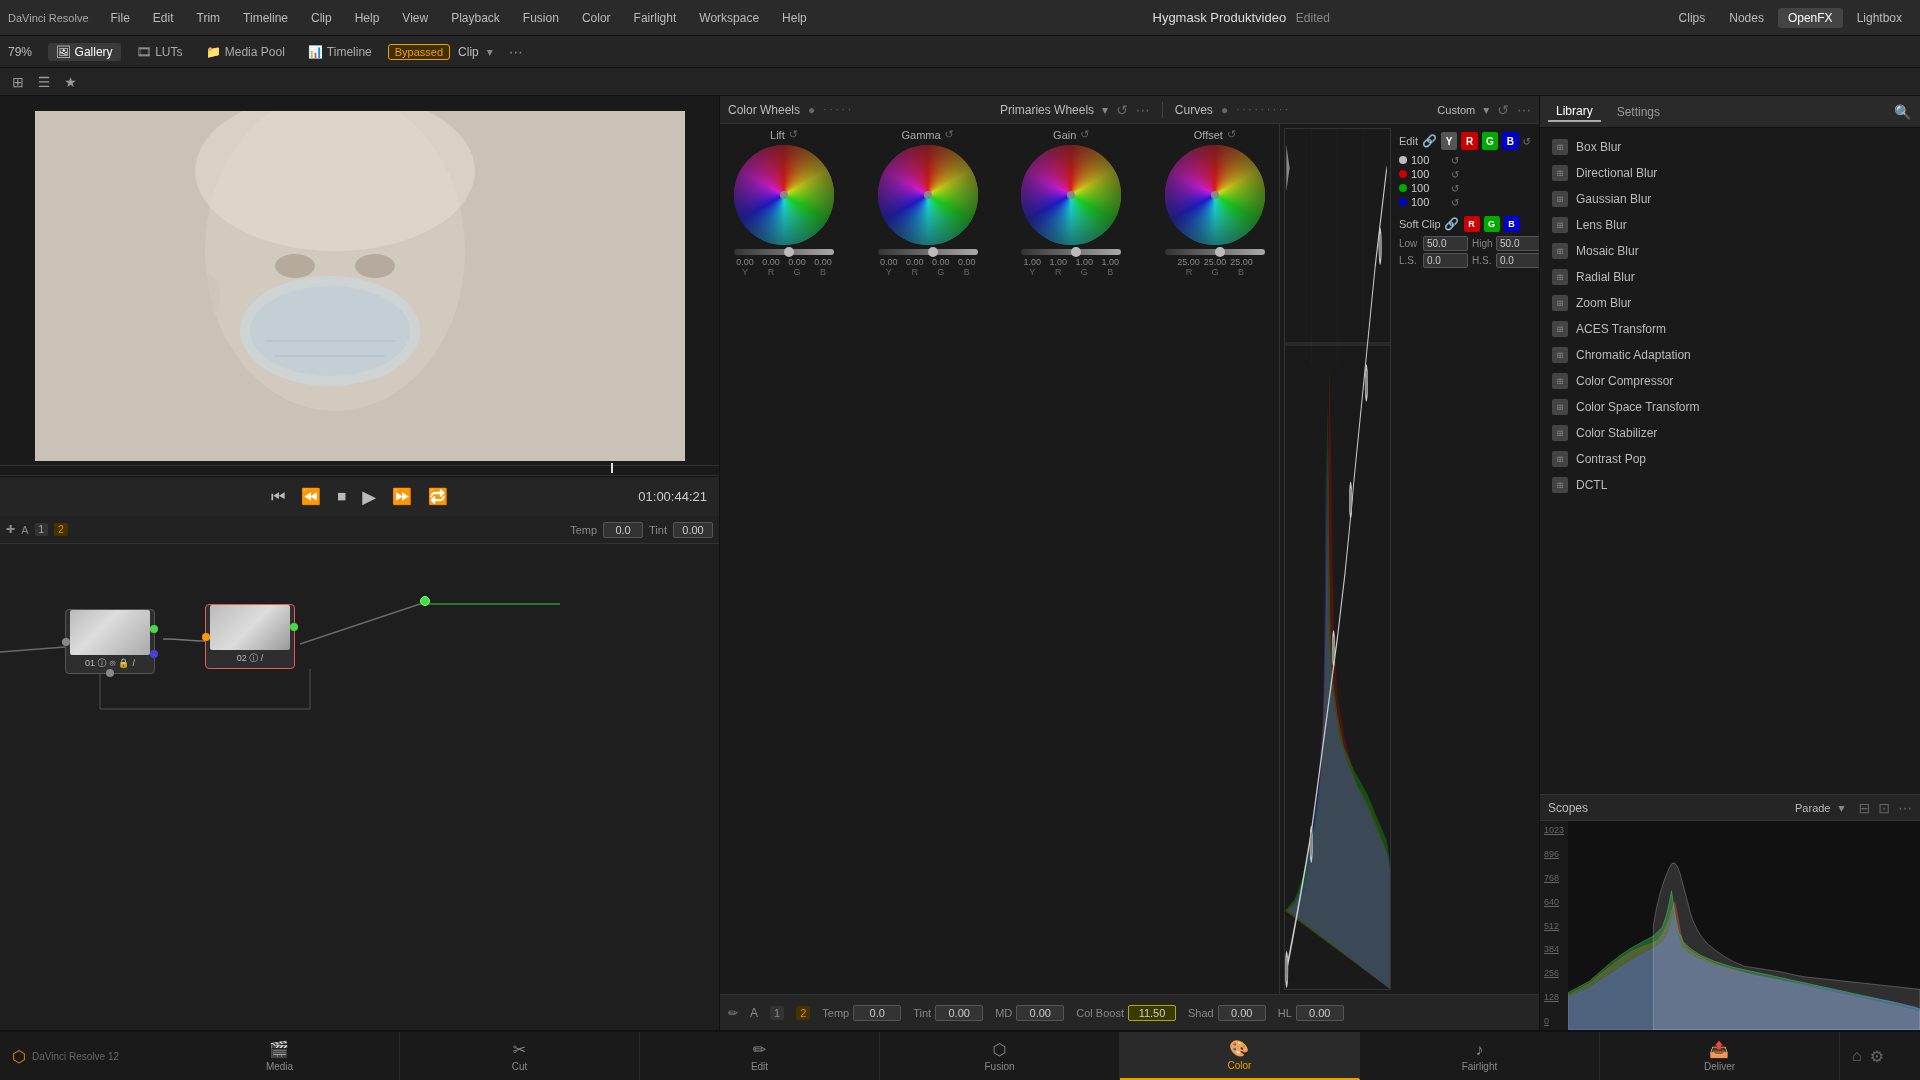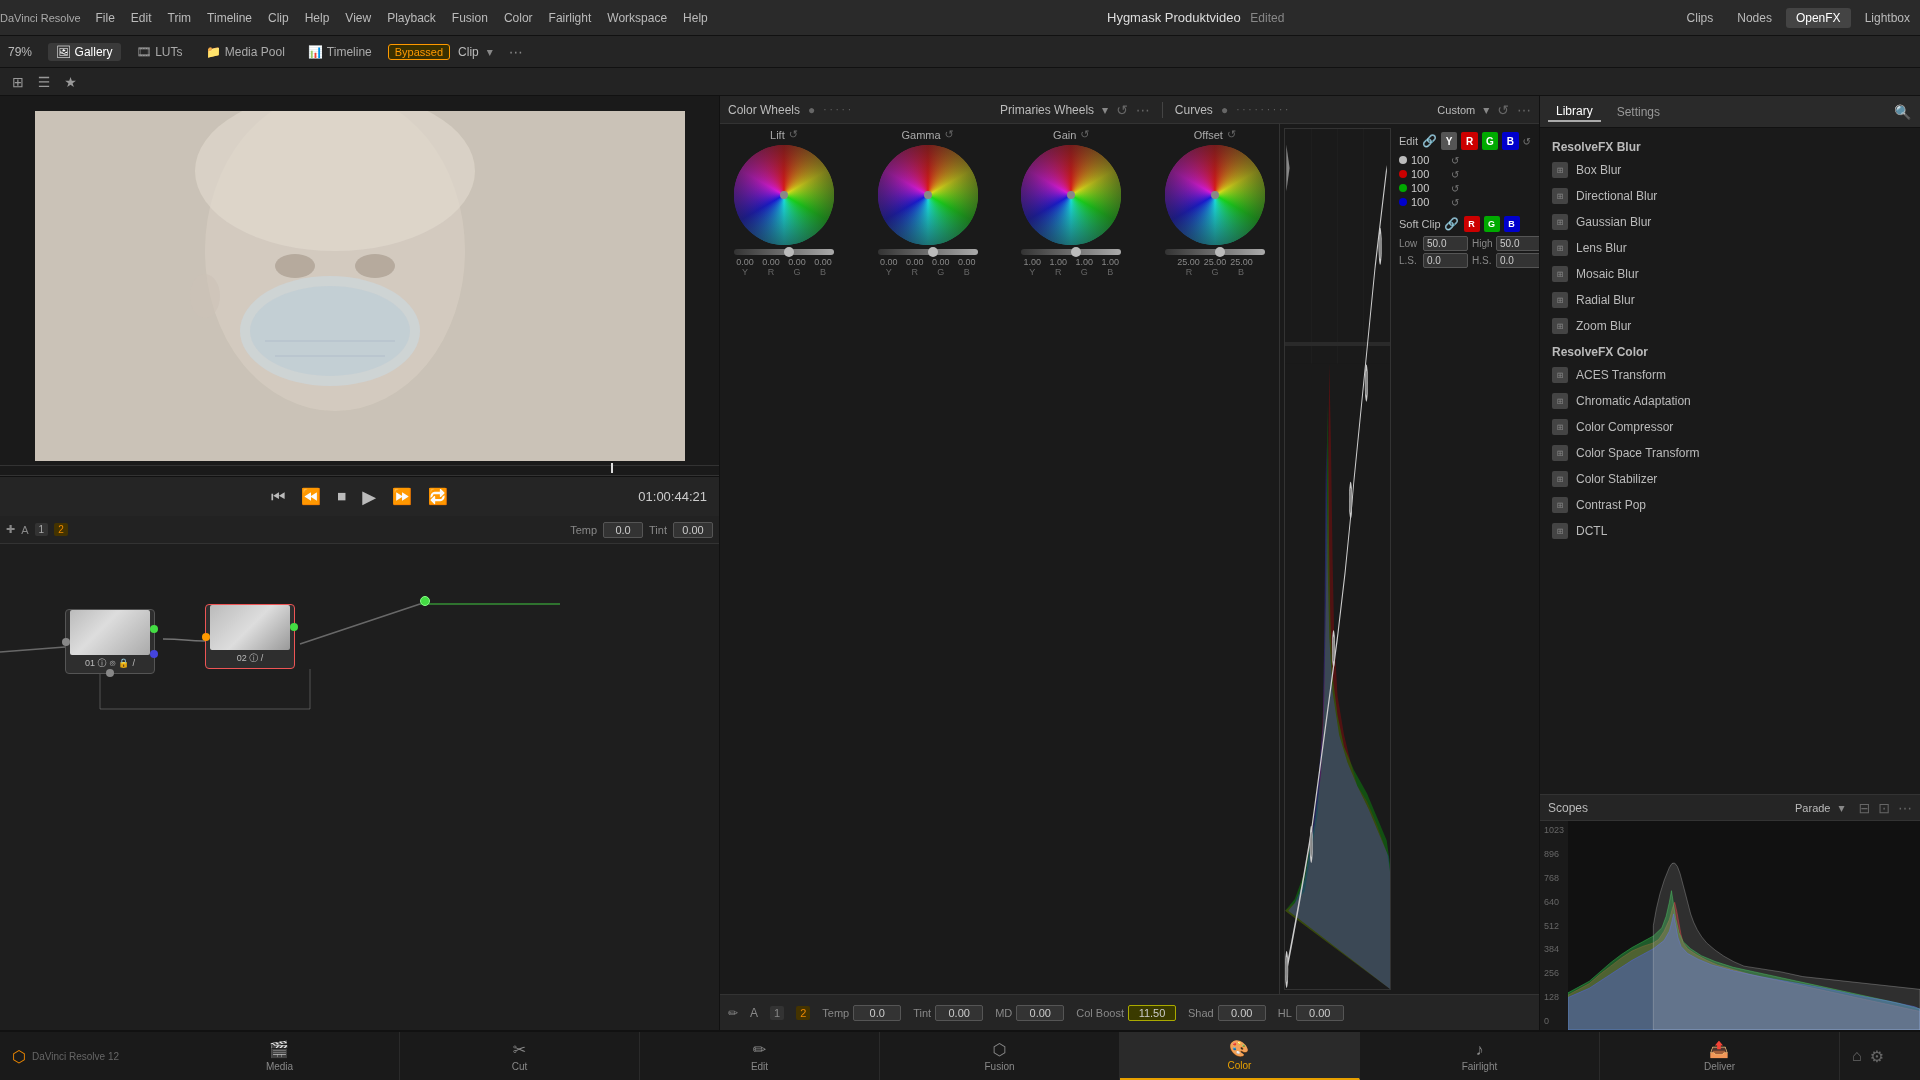--- a/index.html
+++ b/index.html
@@ -13,22 +13,22 @@
       overflow: hidden;
     }
 
     
     .top-bar {
       display: flex;
       align-items: center;
       height: 36px;
       background: #2a2a2a;
       border-bottom: 1px solid #111;
-      padding: 0 0;
-      gap: 2px;
+      padding: 0 8px;
+      gap: 9px;
     }
     .app-logo {
       font-size: 11px;
       color: #aaa;
       margin-right: 6px;
       white-space: nowrap;
     }
     .menu-item {
       color: #bbb;
       font-size: 12px;
@@ -410,21 +410,21 @@
     }
     .scope-labels {
       position: absolute;
       left: 4px;
       top: 4px;
       bottom: 4px;
       display: flex;
       flex-direction: column;
       justify-content: space-between;
     }
-    .scope-label { color: #666; font-size: 9px; }
+    .scope-label { color: #666; font-size: 9px; text-decoration: underline; }
 
     
     .bottom-nav {
       height: 50px;
       background: #1a1a1a;
       border-top: 2px solid #111;
       display: flex;
       align-items: stretch;
     }
     .bottom-nav-item {
@@ -949,21 +949,20 @@
     <div class="right-col">
 
       <div class="library-header">
         <span class="lib-tab active">Library</span>
         <span class="lib-tab">Settings</span>
         <span class="lib-search">🔍</span>
       </div>
 
       <div class="library-content">
 
-        <div class="library-section-title">ResolveFX Blur</div>
         <div class="library-item">
           <div class="library-item-icon">⊞</div>
           <span class="library-item-label">Box Blur</span>
         </div>
         <div class="library-item">
           <div class="library-item-icon">⊞</div>
           <span class="library-item-label">Directional Blur</span>
         </div>
         <div class="library-item">
           <div class="library-item-icon">⊞</div>
@@ -979,21 +978,20 @@
         </div>
         <div class="library-item">
           <div class="library-item-icon">⊞</div>
           <span class="library-item-label">Radial Blur</span>
         </div>
         <div class="library-item">
           <div class="library-item-icon">⊞</div>
           <span class="library-item-label">Zoom Blur</span>
         </div>
 
-        <div class="library-section-title">ResolveFX Color</div>
         <div class="library-item">
           <div class="library-item-icon">⊞</div>
           <span class="library-item-label">ACES Transform</span>
         </div>
         <div class="library-item">
           <div class="library-item-icon">⊞</div>
           <span class="library-item-label">Chromatic Adaptation</span>
         </div>
         <div class="library-item">
           <div class="library-item-icon">⊞</div>

